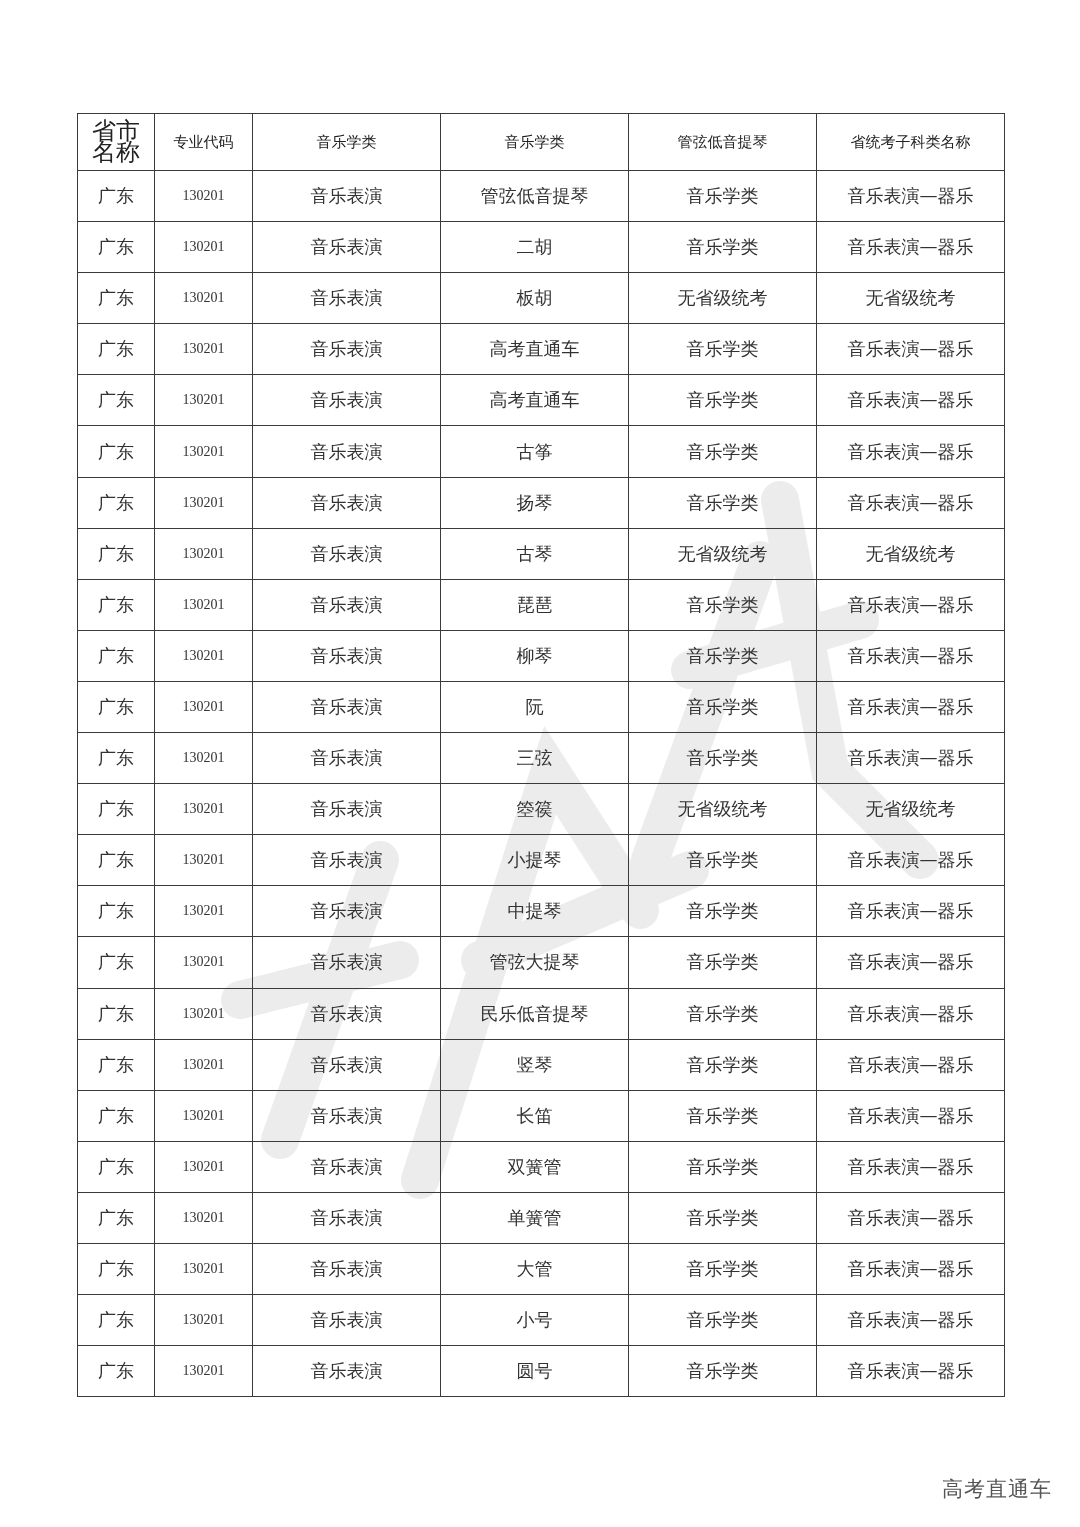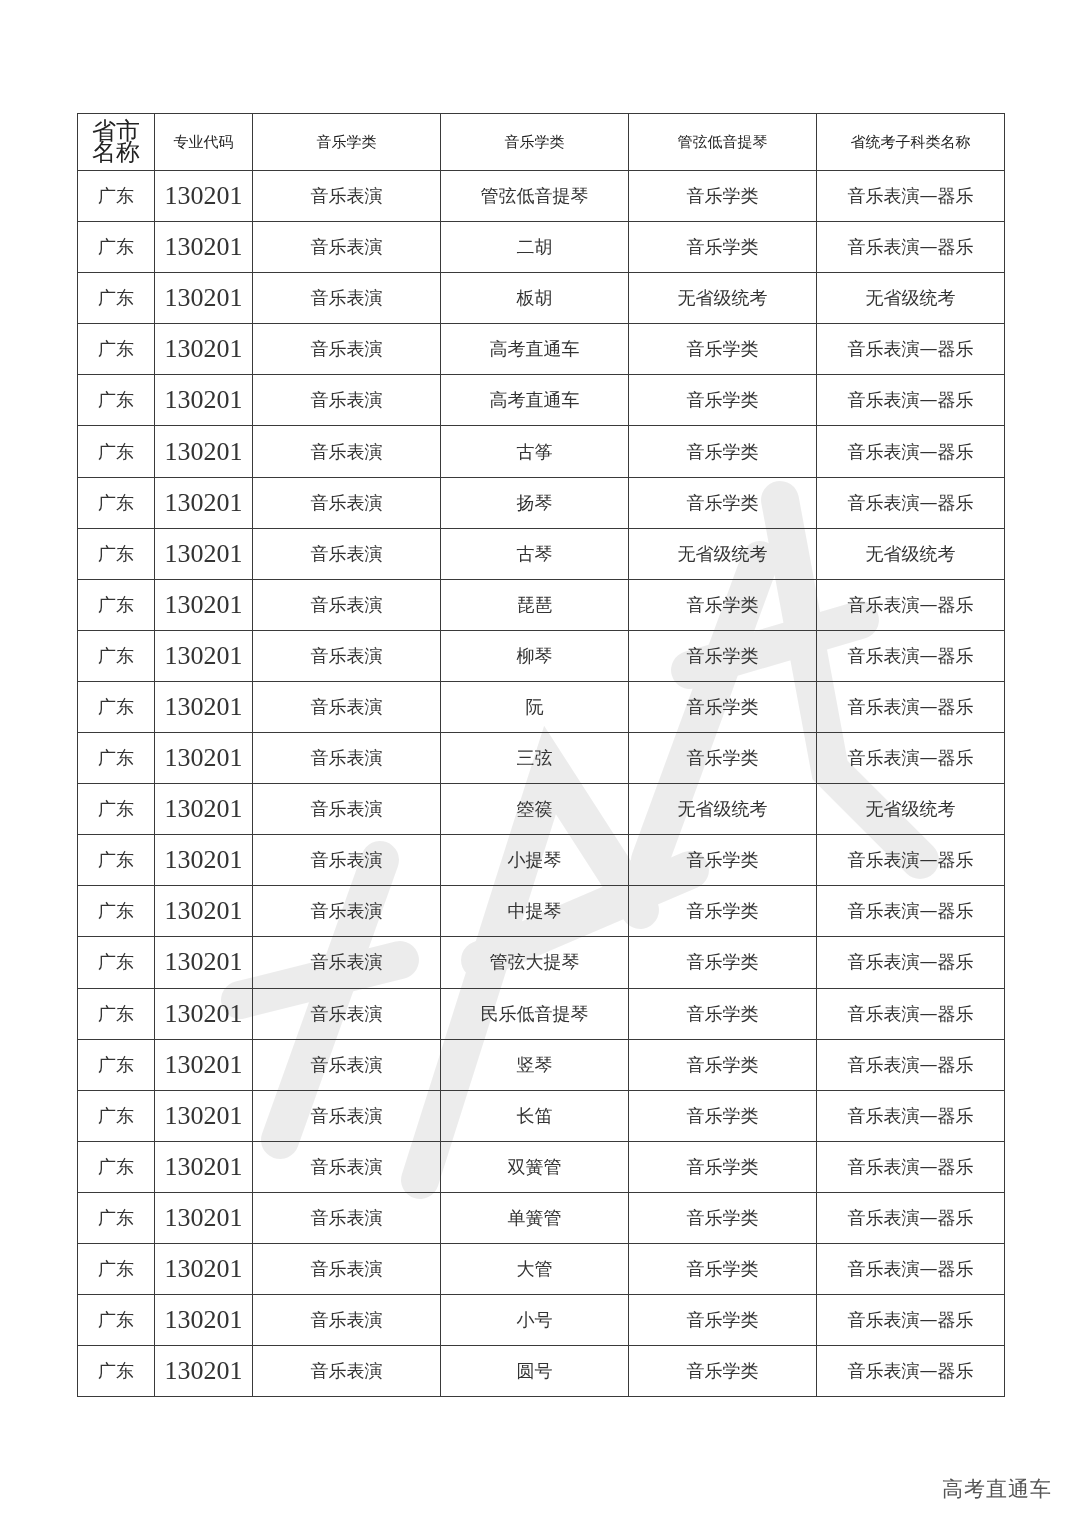--- a/index.html
+++ b/index.html
@@ -13,21 +13,21 @@
   table.grid th, table.grid td {
     border: 1.3px solid #3a3a3a; text-align: center; vertical-align: middle;
     padding: 0; overflow: hidden; white-space: nowrap;
   }
   table.grid th {
     height: 56px; font-family: "DejaVu Sans", "Liberation Sans", sans-serif;
     font-weight: normal; font-size: 15px; color: #222; line-height: 22px;
   }
   table.grid th.small { font-size: 24px; line-height: 21px; white-space: normal; }
   table.grid td { height: 50.1px; font-size: 18px; color: #333; }
-  table.grid td.code { font-family: "Liberation Serif", "DejaVu Serif", serif; font-size: 26px; }
+  table.grid td.code { font-family: "Liberation Serif", "DejaVu Serif", serif; font-size: 14px; }
   col.c1 { width: 77px; } col.c2 { width: 98px; } col.c3 { width: 188px; }
   col.c4 { width: 188px; } col.c5 { width: 188px; } col.c6 { width: 188px; }
   .watermark {
     position: absolute; left: 220px; top: 440px; width: 720px; height: 760px;
     pointer-events: none; opacity: 0.07;
   }
   .footer-brand {
     position: absolute; right: 28px; top: 1475px;
     font-family: "DejaVu Sans", "Liberation Sans", sans-serif;
     font-size: 21px; color: #555; letter-spacing: 1px;

